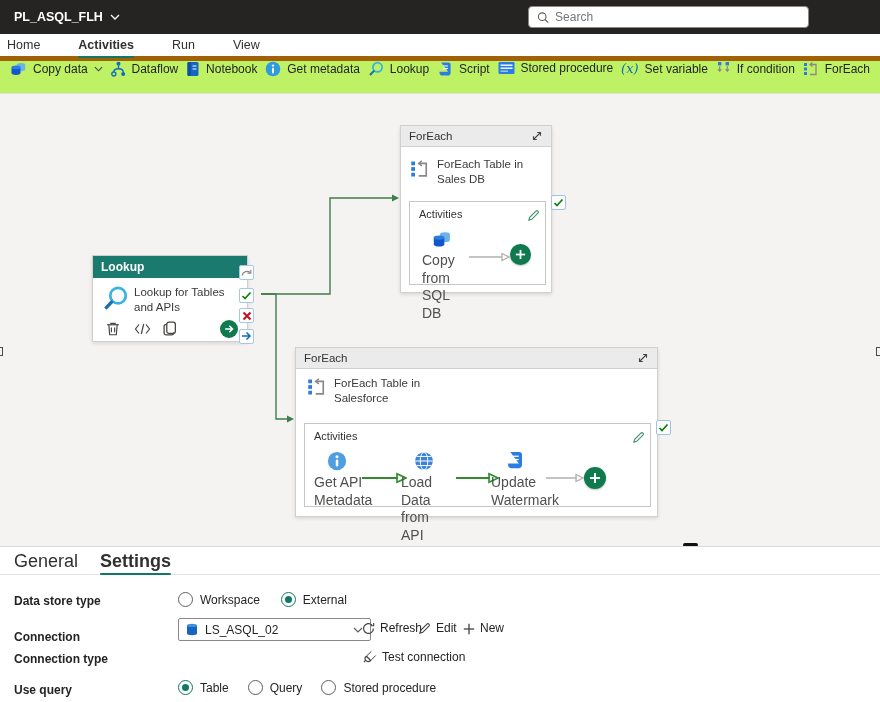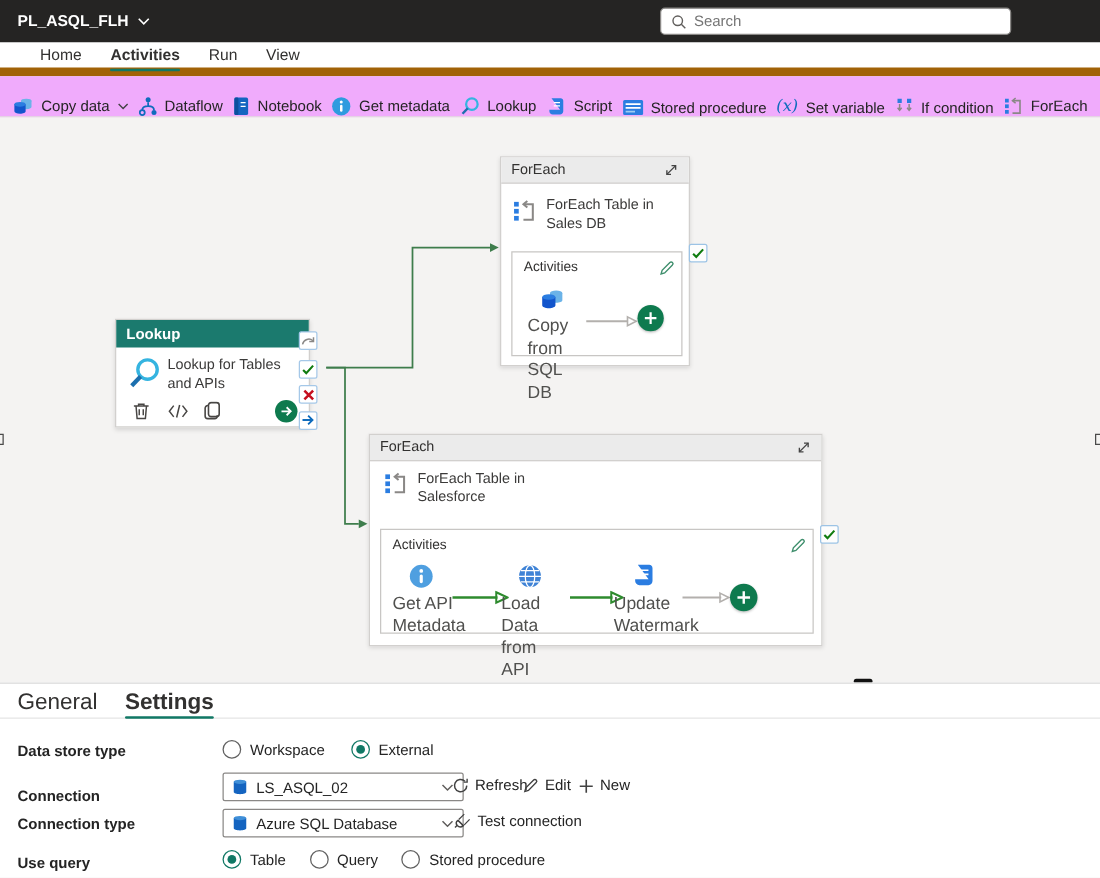--- a/index.html
+++ b/index.html
@@ -7,27 +7,27 @@
   body{font-family:"Liberation Sans",sans-serif;background:#fff;position:relative;color:#242424}
   .abs{position:absolute}
 
   
   #topbar{left:0;top:0;width:880px;height:34px;background:#252423;display:flex;align-items:center}
   #pipeline-name{color:#fff;font-size:12.5px;font-weight:700;margin-left:14px;display:flex;align-items:center;gap:7px;cursor:pointer}
   #searchbox{position:absolute;left:528px;top:6px;width:281px;height:22px;background:#fff;border:1px solid #8a8886;border-radius:4px;display:flex;align-items:center;padding:0 8px;gap:6px}
   #searchbox input{border:none;outline:none;font-size:12px;color:#15803d;width:100%;font-family:"Liberation Sans",sans-serif;background:transparent}
 
   
-  #menubar{left:0;top:34px;width:880px;height:27px;background:#fff;border-bottom:7px solid #a16207;display:flex;align-items:center;padding-left:32px;gap:23px}
+  #menubar{left:0;top:34px;width:880px;height:27px;background:#fff;border-bottom:5px solid #a16207;display:flex;align-items:center;padding-left:7px;gap:38px}
   .menu-tab{font-size:12.5px;color:#323130;height:27px;display:flex;align-items:center;position:relative;cursor:pointer}
   .menu-tab.active{font-weight:700}
   .menu-tab.active::after{content:"";position:absolute;left:0;right:0;bottom:1px;height:2px;background:#117865;border-radius:2px}
 
   
-  #toolbar{left:0;top:61px;width:880px;height:33px;background:#f0abfc;border-bottom:1px solid #e1dfdd;display:flex;align-items:flex-end;justify-content:space-between;padding:0 10px}
+  #toolbar{left:0;top:61px;width:880px;height:33px;background:#bef264;border-bottom:1px solid #e1dfdd;display:flex;align-items:flex-start;justify-content:space-between;padding:0 10px}
   .tool-item{display:flex;align-items:center;gap:6px;font-size:12px;color:#242424;white-space:nowrap;cursor:pointer}
   .glyph-x{font-family:"DejaVu Serif",serif;font-style:italic;color:#0f6cbd;font-size:13px}
 
   
   #canvas{left:0;top:94px;width:880px;height:452px;background:#f4f3f2}
   .node{position:absolute;background:#fff;border:1px solid #d2d0ce;box-shadow:0 1.6px 3.6px rgba(0,0,0,.13)}
   .node-header{height:21px;background:#ebebeb;border-bottom:1px solid #d2d0ce;display:flex;align-items:center;padding:0 8px;font-size:11.5px;color:#323130}
   .node-header .collapse{margin-left:auto;cursor:pointer;display:flex}
   .node-title{font-size:11.5px;color:#3b3a39;line-height:1.3}
   .inner-box{position:absolute;background:#fff;border:1px solid #c8c6c4}
@@ -418,30 +418,20 @@
   </div>
   <div class="link-btn" style="left:463px;top:74px">
     <svg width="12" height="12" viewBox="0 0 12 12">
         <line x1="6" y1="0.8" x2="6" y2="11.2" stroke="#424242" stroke-width="1.3"></line>
         <line x1="0.8" y1="6" x2="11.2" y2="6" stroke="#424242" stroke-width="1.3"></line>
       </svg>
     <span>New</span>
   </div>
 
   <div class="form-label" style="top:105px">Connection type</div>
-  <div class="dropdown" style="left:178px;top:100px">
-    <svg width="12" height="13" viewBox="0 0 12 13">
-        <path d="M1 2.4v8.2c0 .95 2.2 1.7 5 1.7s5-.75 5-1.7V2.4" fill="#1464c0"></path>
-        <ellipse cx="6" cy="2.4" rx="5" ry="1.7" fill="#3f8fd8"></ellipse>
-      </svg>
-    <span class="dd-text">Azure SQL Database</span>
-    <svg width="10" height="6" viewBox="0 0 10 6">
-        <path d="M1 1l4 4 4-4" fill="none" stroke="#605e5c" stroke-width="1.2"></path>
-      </svg>
-  </div>
   <div class="link-btn" style="left:362px;top:103px">
     <svg width="15" height="14" viewBox="0 0 15 14" fill="none" stroke="#424242" stroke-width="1.2">
         <path d="M5.2 8.8L2 12"></path>
         <path d="M5 5.6l4.4-4.3M9.4 9.9l4.3-4.4" stroke-width="1"></path>
         <path d="M4.4 6.3l4.3 4.2c-1.6 1.3-3.6 1.2-4.9-.1-1.2-1.3-1.2-3.1.6-4.1z" fill="#fff"></path>
       </svg>
     <span>Test connection</span>
   </div>
 
   <div class="form-label" style="top:136px">Use query</div>

